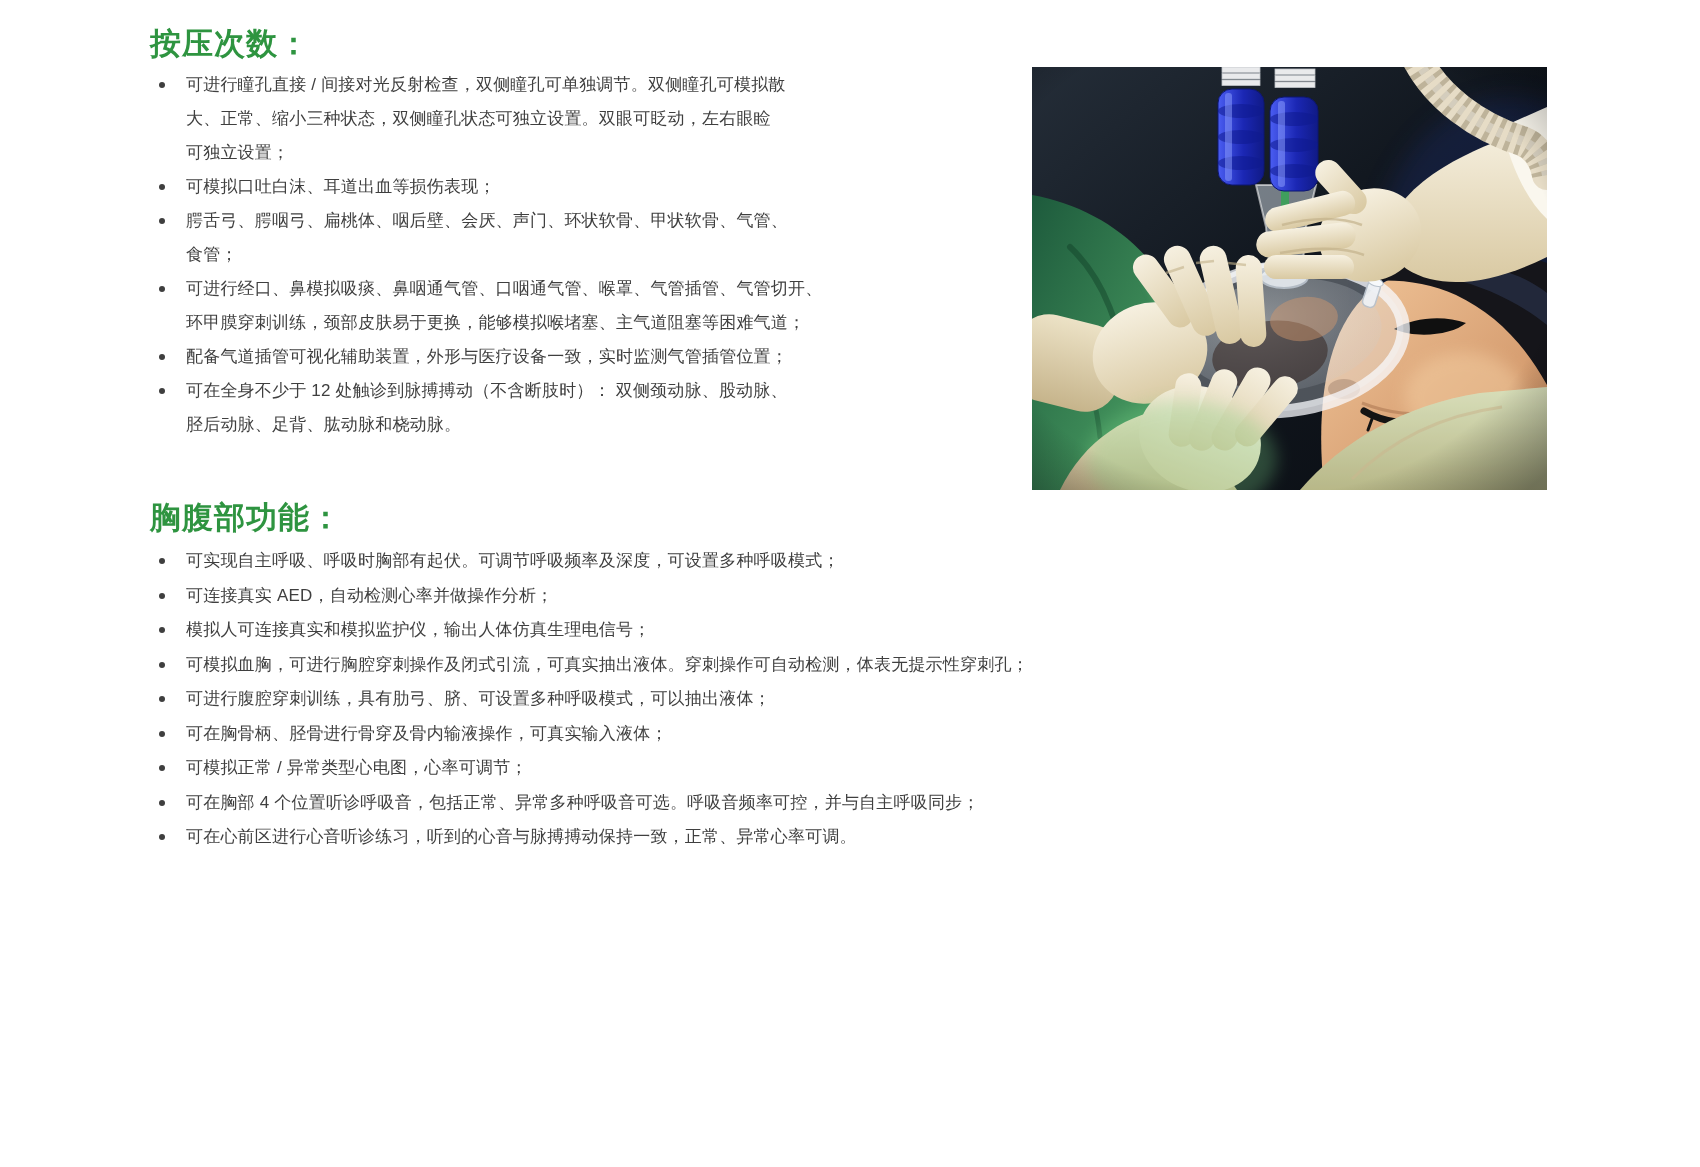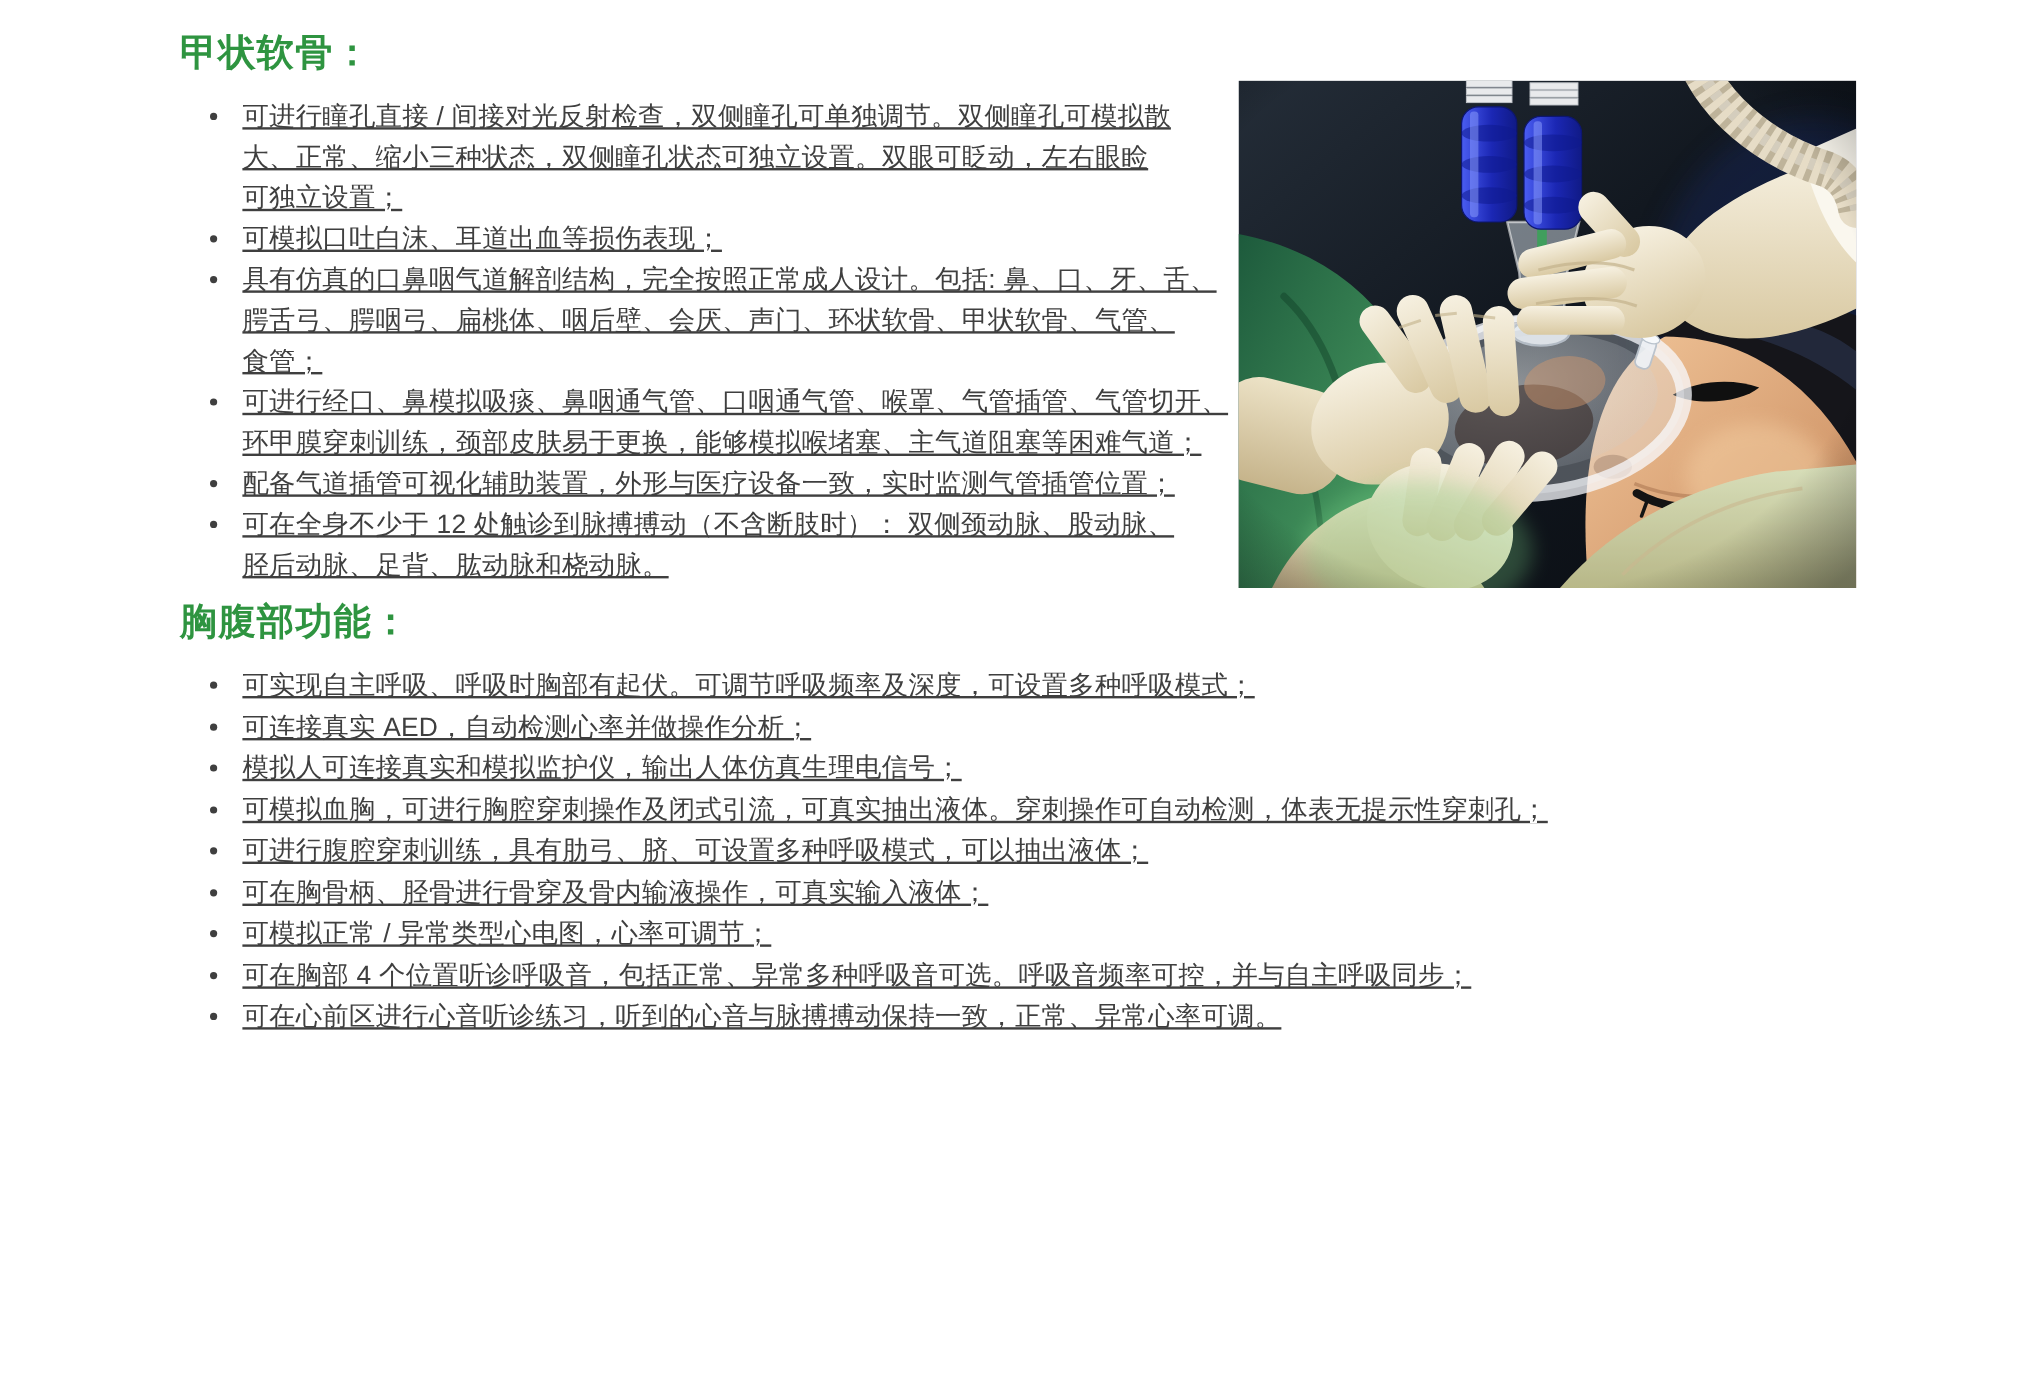--- a/index.html
+++ b/index.html
@@ -12,22 +12,22 @@
   .sec{position:absolute;left:150px;}
   .sec1{top:24px;}
   .sec2{top:498px;}
   .heading{
     margin:0;font-size:31px;line-height:40px;font-weight:bold;
     color:#2e9440;letter-spacing:1px;
   }
   .sec1 .heading{margin-bottom:4px;}
   .sec2 .heading{margin-bottom:6px;}
   .list{
-    list-style:none;margin:16px;padding:0;
-    color:#3f3f3f;font-size:22px;text-decoration:underline;
+    list-style:none;margin:0;padding:0;
+    color:#3f3f3f;font-size:17px;
   }
   .list1{line-height:34px;width:860px;}
   .list2{line-height:34.5px;width:1300px;}
   .item{position:relative;padding-left:36px;}
   .dot{
     position:absolute;left:9px;top:14px;width:6px;height:6px;
     border-radius:50%;background:#3f3f3f;
   }
   .line{display:block;letter-spacing:0.2px;}
   .photo{
@@ -35,35 +35,34 @@
     overflow:hidden;
   }
   .photo svg{display:block;width:100%;height:100%;}
 </style>
 </head>
 <body>
 
 <div class="page">
 
   <section class="sec sec1">
-    <h2 class="heading">甲状软骨：</h2>
+    <h2 class="heading">按压次数：</h2>
     <ul class="list list1">
       <li class="item">
         <span class="dot"></span>
         <span class="line">可进行瞳孔直接 / 间接对光反射检查，双侧瞳孔可单独调节。双侧瞳孔可模拟散</span>
         <span class="line">大、正常、缩小三种状态，双侧瞳孔状态可独立设置。双眼可眨动，左右眼睑</span>
         <span class="line">可独立设置；</span>
       </li>
       <li class="item">
         <span class="dot"></span>
         <span class="line">可模拟口吐白沫、耳道出血等损伤表现；</span>
       </li>
       <li class="item">
         <span class="dot"></span>
-        <span class="line">具有仿真的口鼻咽气道解剖结构，完全按照正常成人设计。包括: 鼻、口、牙、舌、</span>
         <span class="line">腭舌弓、腭咽弓、扁桃体、咽后壁、会厌、声门、环状软骨、甲状软骨、气管、</span>
         <span class="line">食管；</span>
       </li>
       <li class="item">
         <span class="dot"></span>
         <span class="line">可进行经口、鼻模拟吸痰、鼻咽通气管、口咽通气管、喉罩、气管插管、气管切开、</span>
         <span class="line">环甲膜穿刺训练，颈部皮肤易于更换，能够模拟喉堵塞、主气道阻塞等困难气道；</span>
       </li>
       <li class="item">
         <span class="dot"></span>

